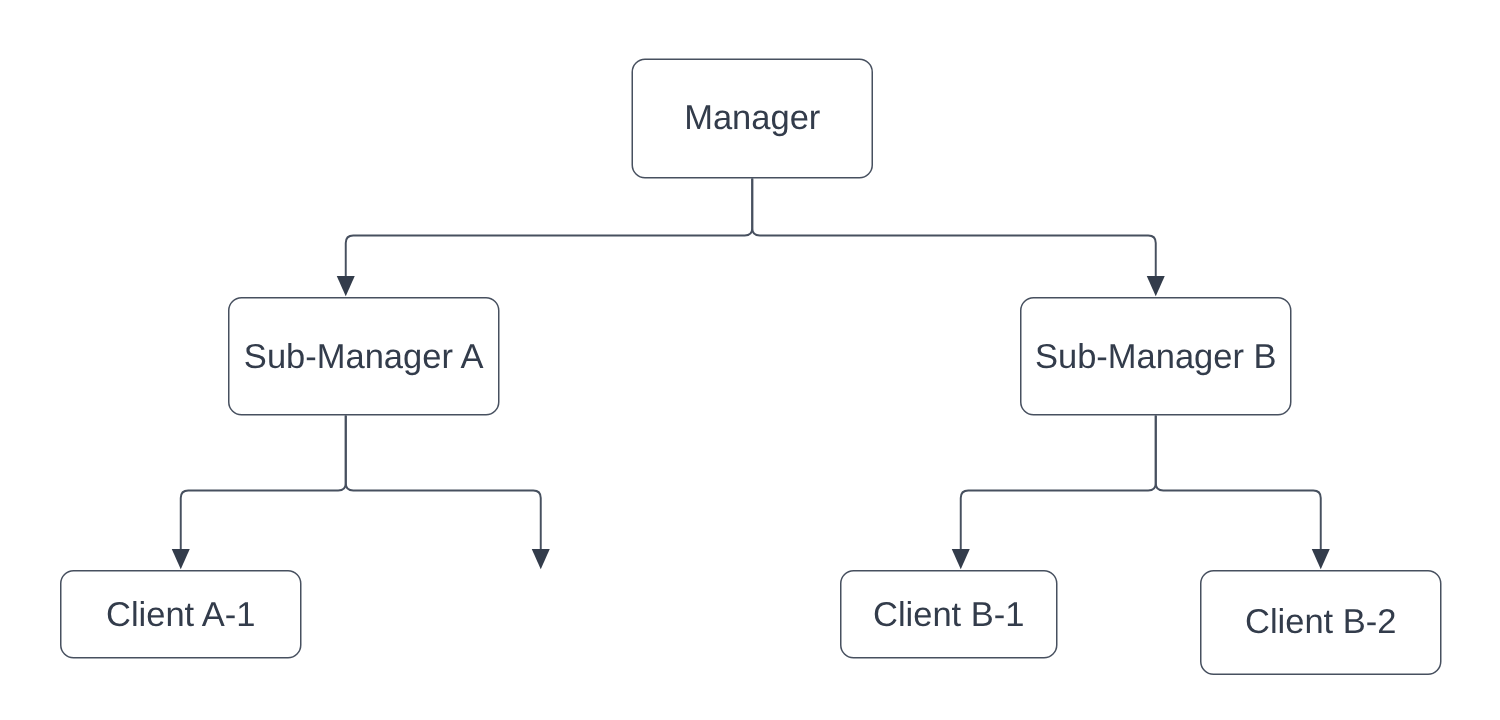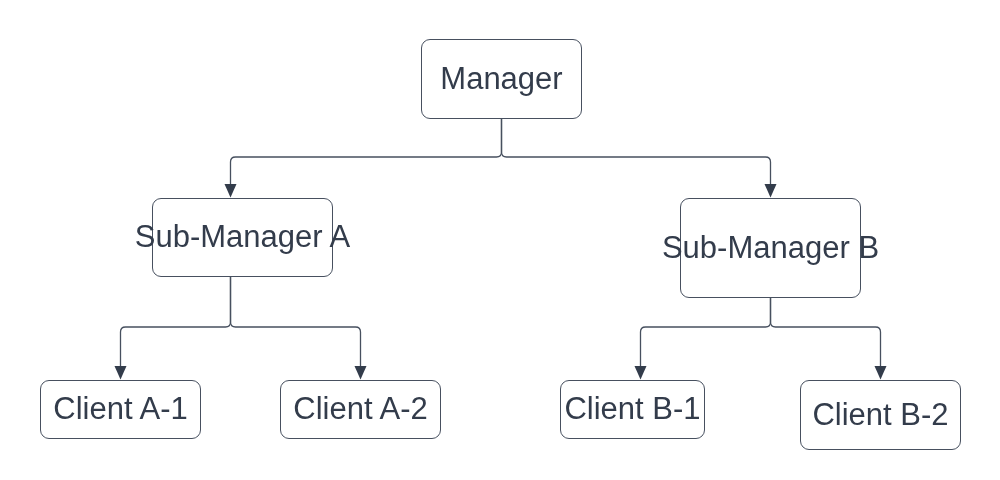--- a/index.html
+++ b/index.html
@@ -26,27 +26,27 @@
     position: absolute;
     box-sizing: border-box;
     background: #ffffff;
     border: 1.3px solid #47505f;
     border-radius: 9px;
     display: flex;
     align-items: center;
     justify-content: center;
     text-align: right;
     color: #333c4b;
-    font-size: 31px;
+    font-size: 23px;
     line-height: 1.1;
     white-space: nowrap;
   }
   .node-manager   { left: 421px; top: 39px;  width: 161px; height: 80px; }
   .node-sub-a     { left: 140px; top: 198px; width: 181px; height: 79px; margin-left: 12px; }
-  .node-sub-b     { left: 680px; top: 198px; width: 181px; height: 100px; }
+  .node-sub-b     { left: 680px; top: 198px; width: 181px; height: 79px; }
   .node-client-a1 { left: 40px;  top: 380px; width: 161px; height: 59px; }
   .node-client-a2 { left: 280px; top: 380px; width: 161px; height: 59px; }
   .node-client-b1 { left: 560px; top: 380px; width: 145px; height: 59px; }
   .node-client-b2 { left: 800px; top: 380px; width: 161px; height: 70px; }
 </style>
 </head>
 <body>
 
 <div class="canvas">
 
@@ -78,23 +78,20 @@
   </div>
 
   <div class="node node-sub-b">
     <span>Sub-Manager B</span>
   </div>
 
   <div class="node node-client-a1">
     <span>Client A-1</span>
   </div>
 
-  <div class="node node-client-a2">
-    <span>Client A-2</span>
-  </div>
 
   <div class="node node-client-b1">
     <span>Client B-1</span>
   </div>
 
   <div class="node node-client-b2">
     <span>Client B-2</span>
   </div>
 
 </div>

